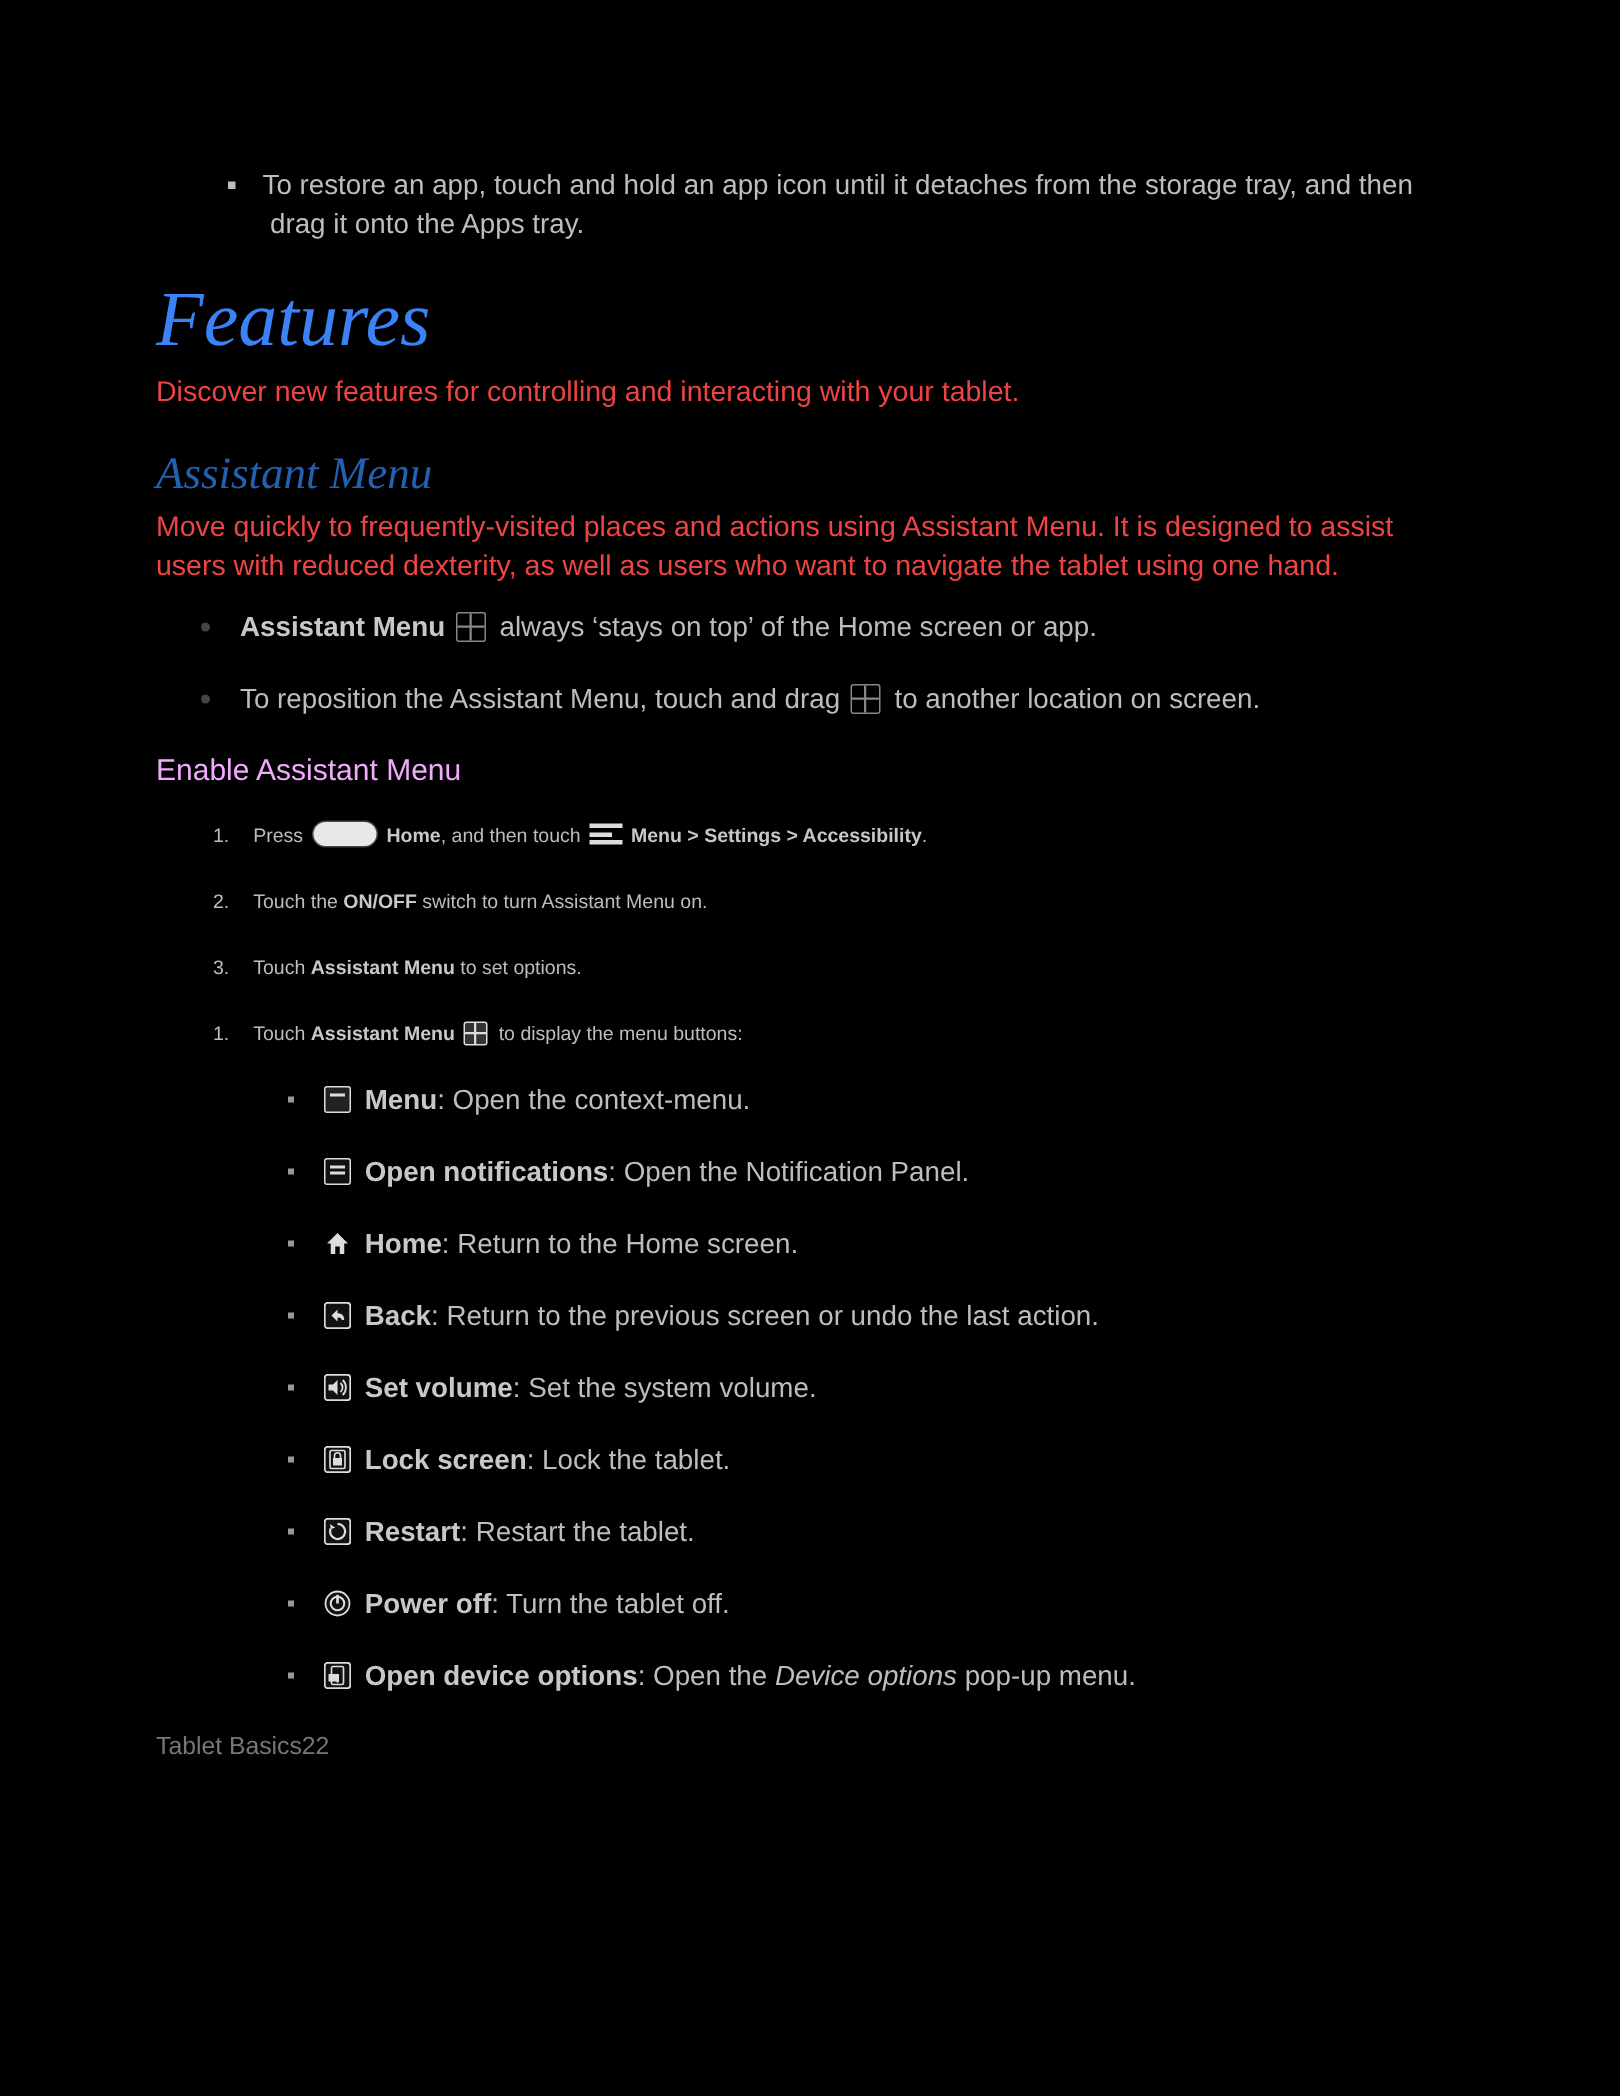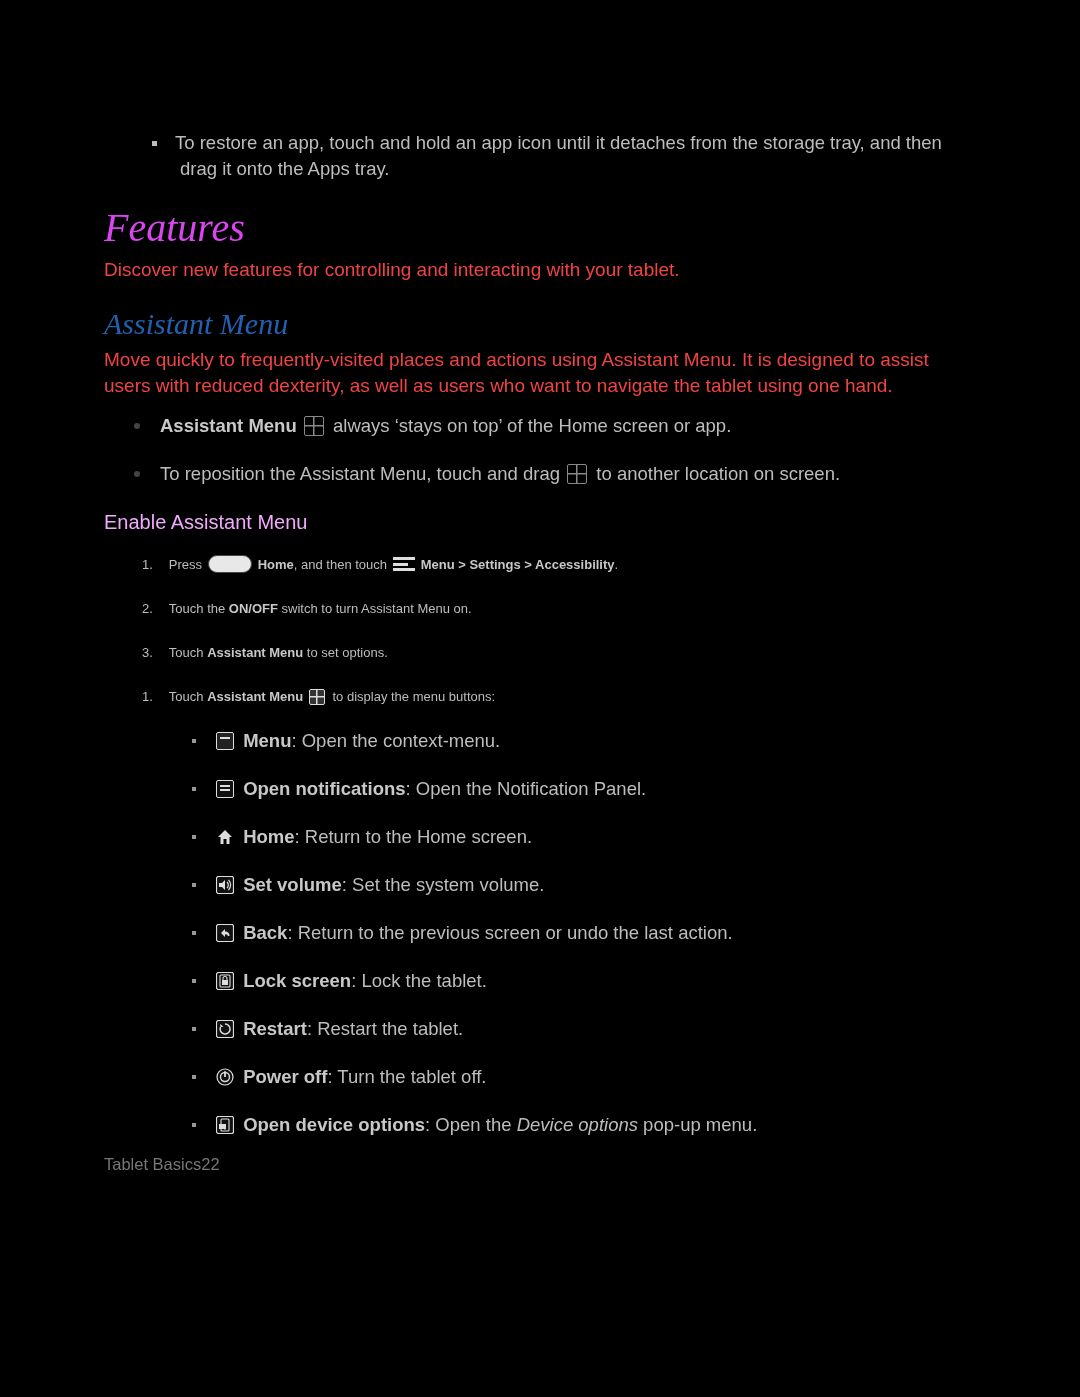--- a/index.html
+++ b/index.html
@@ -2,21 +2,21 @@
 <html><head>
 <meta charset="utf-8">
 <style>
   * { box-sizing: border-box; margin: 0; padding: 0; }
   html, body { width: 1080px; height: 1397px; background: #000; }
   body { font-family: Arial, Helvetica, sans-serif; color: #bdbdbd; }
 
   .page {
     position: absolute;
     left: 104px;
-    top: 130px;
+    top: 110px;
     width: 872px;
     height: 1050px;
     background: #000;
     padding: 0;
   }
 
   .square-bullet {
     display: inline-block;
     width: 5px;
     height: 5px;
@@ -51,22 +51,22 @@
     text-indent: -28px;
     font-size: 18.5px;
     line-height: 26px;
     color: #bdbdbd;
   }
 
   h1.features {
     font-family: Georgia, 'Times New Roman', serif;
     font-style: italic;
     font-weight: normal;
-    color: #d946ef;
-    font-size: 40px;
+    color: #3b82f6;
+    font-size: 52px;
     margin-top: 22px;
     margin-bottom: 6px;
   }
   .body-text {
     font-size: 19px;
     line-height: 26px;
     color: #ef4444;
   }
 
   h2.assistant {
@@ -246,35 +246,35 @@
   </div>
 
   <div class="sub-bullet-row">
     <span class="small-square-bullet"></span><span class="icon icon-home-svg"><svg viewBox="0 0 18 18">
           <path d="M2 9 L9 2 L16 9 L13.5 9 L13.5 16 L10.5 16 L10.5 11 L7.5 11 L7.5 16 L4.5 16 L4.5 9 Z" fill="#ddd"></path>
         </svg></span>
     <span class="bold">Home</span><span>: Return to the Home screen.</span>
   </div>
 
   <div class="sub-bullet-row">
+    <span class="small-square-bullet"></span><span class="icon icon-back-svg"><svg viewBox="0 0 18 18">
+          <rect x="0.5" y="0.5" width="17" height="17" rx="2" fill="#111" stroke="#ddd" stroke-width="1.2"></rect>
+          <path d="M5 9 L9 5 L9 7.5 A4 4 0 0 1 13.5 12 L12 12 A2.5 2.5 0 0 0 9 10.5 L9 13 Z" fill="#ddd"></path>
+        </svg></span>
+    <span class="bold">Back</span><span>: Return to the previous screen or undo the last action.</span>
+  </div>
+
+  <div class="sub-bullet-row">
     <span class="small-square-bullet"></span><span class="icon icon-vol-svg"><svg viewBox="0 0 18 18">
           <rect x="0.5" y="0.5" width="17" height="17" rx="2" fill="#111" stroke="#ddd" stroke-width="1.2"></rect>
           <path d="M3 7 L6 7 L9 4 L9 14 L6 11 L3 11 Z" fill="#ddd"></path>
           <path d="M11 6 A4 4 0 0 1 11 12" fill="none" stroke="#ddd" stroke-width="1.2"></path>
           <path d="M12.5 4 A7 7 0 0 1 12.5 14" fill="none" stroke="#ddd" stroke-width="1.2"></path>
         </svg></span>
     <span class="bold">Set volume</span><span>: Set the system volume.</span>
-  </div>
-
-  <div class="sub-bullet-row">
-    <span class="small-square-bullet"></span><span class="icon icon-back-svg"><svg viewBox="0 0 18 18">
-          <rect x="0.5" y="0.5" width="17" height="17" rx="2" fill="#111" stroke="#ddd" stroke-width="1.2"></rect>
-          <path d="M5 9 L9 5 L9 7.5 A4 4 0 0 1 13.5 12 L12 12 A2.5 2.5 0 0 0 9 10.5 L9 13 Z" fill="#ddd"></path>
-        </svg></span>
-    <span class="bold">Back</span><span>: Return to the previous screen or undo the last action.</span>
   </div>
 
   <div class="sub-bullet-row">
     <span class="small-square-bullet"></span><span class="icon icon-lock-svg"><svg viewBox="0 0 18 18">
           <rect x="0.5" y="0.5" width="17" height="17" rx="2" fill="#111" stroke="#ddd" stroke-width="1.2"></rect>
           <rect x="4" y="3" width="10" height="12" rx="1" fill="none" stroke="#ddd" stroke-width="1.1"></rect>
           <rect x="6" y="8" width="6" height="5" fill="#ddd"></rect>
           <path d="M7 8 L7 6.5 A2 2 0 0 1 11 6.5 L11 8" fill="none" stroke="#ddd" stroke-width="1.1"></path>
         </svg></span>
     <span class="bold">Lock screen</span><span>: Lock the tablet.</span>

